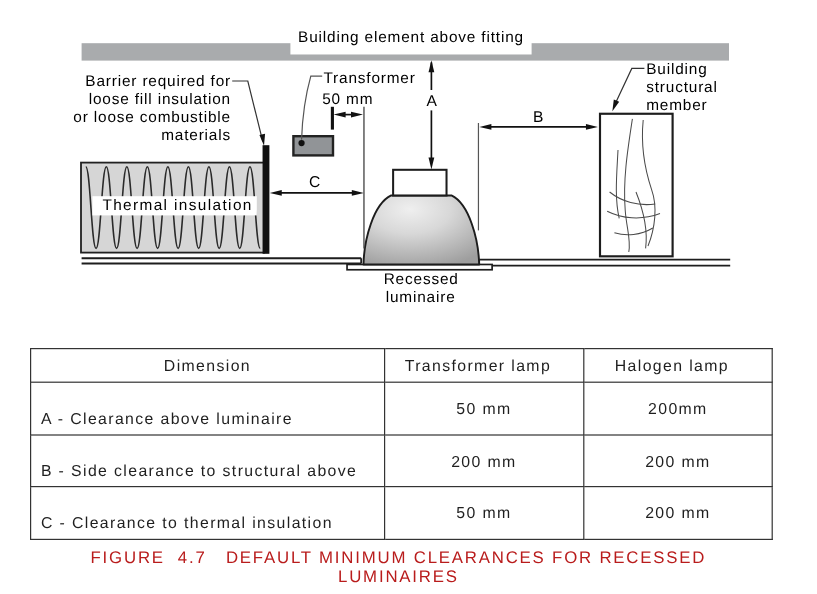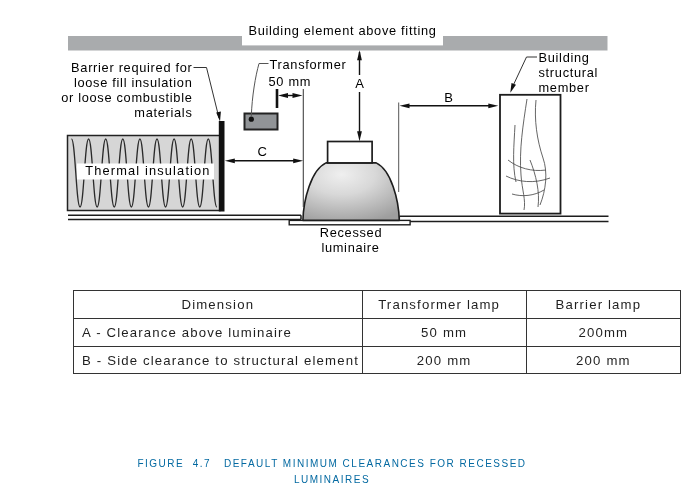--- a/index.html
+++ b/index.html
@@ -1,24 +1,24 @@
 <!DOCTYPE html>
 <html><head>
 <meta charset="utf-8">
 <style>
   html,body{margin:0;padding:0;background:#fff;}
   #page{position:relative;width:681px;height:495px;background:#fff;overflow:hidden;
         font-family:"Liberation Sans",sans-serif;color:#1a1a1a;text-decoration:underline;}
   #diag{position:absolute;left:0;top:0;}
   table.dims{position:absolute;left:25.1px;top:289.8px;border-collapse:collapse;
-      table-layout:fixed;font-size:13.2px;letter-spacing:1.15px;color:#1f1f1f;margin-left:48px;}
-  table.dims td{border:1.4px solid #333;height:26.9px;padding:0 0 0 8px;}
+      table-layout:fixed;font-size:13.2px;letter-spacing:1.15px;color:#1f1f1f;}
+  table.dims td{border:1.4px solid #333;height:26.9px;padding:16px 0 0 8px;}
   table.dims td.c{text-align:center;padding:0;}
   #cap{position:absolute;left:0;top:455.5px;width:664px;text-align:center;
-       font-size:10px;letter-spacing:1.5px;color:#0369a1;line-height:16.5px;}
+       font-size:14px;letter-spacing:1.5px;color:#b91c1c;line-height:16.5px;}
 </style>
 </head>
 <body>
 <div id="page">
 <svg id="diag" width="681" height="270" viewBox="0 0 681 270">
   <defs>
     <radialGradient id="dome" cx="0.40" cy="0.20" r="0.88">
       <stop offset="0" stop-color="#efefef"></stop>
       <stop offset="0.4" stop-color="#d8d8d8"></stop>
       <stop offset="1" stop-color="#9e9e9e"></stop>
@@ -113,29 +113,34 @@
 <table class="dims">
   <colgroup>
         <col style="width:294.5px">
         <col style="width:166.3px">
         <col style="width:157px">
       </colgroup>
   <tbody>
         <tr>
     <td class="c">Dimension</td>
     <td class="c" style="padding-right:10px">Transformer lamp</td>
-    <td class="c" style="padding-right:10px">Barrier lamp</td>
+    <td class="c" style="padding-right:10px">Halogen lamp</td>
   </tr>
   <tr>
           <td>A - Clearance above luminaire</td>
           <td class="c">50 mm</td>
           <td class="c">200mm</td>
         </tr>
   <tr>
-          <td>B - Side clearance to structural element</td>
+          <td>B - Side clearance to structural above</td>
           <td class="c">200 mm</td>
+          <td class="c">200 mm</td>
+        </tr>
+  <tr>
+          <td>C - Clearance to thermal insulation</td>
+          <td class="c">50 mm</td>
           <td class="c">200 mm</td>
         </tr>
 </tbody>
     </table>
 
 <div id="cap">FIGURE&nbsp; 4.7&nbsp;&nbsp; DEFAULT MINIMUM CLEARANCES FOR RECESSED<br>LUMINAIRES</div>
 </div>
 
 </body></html>

